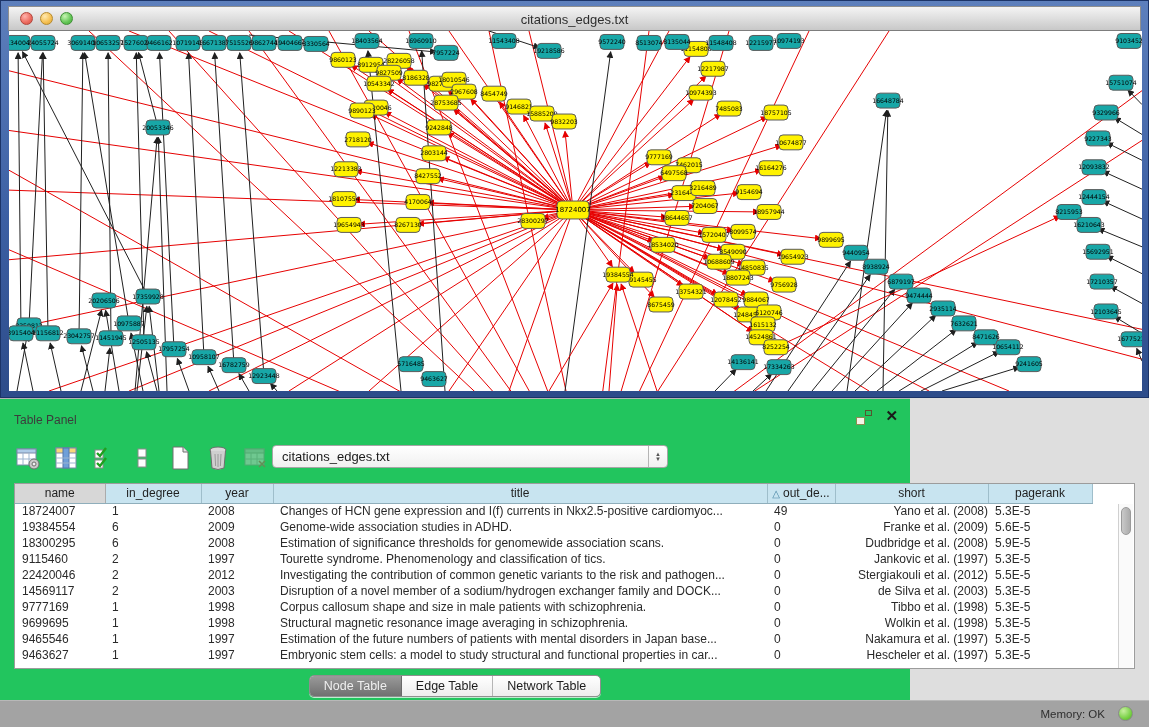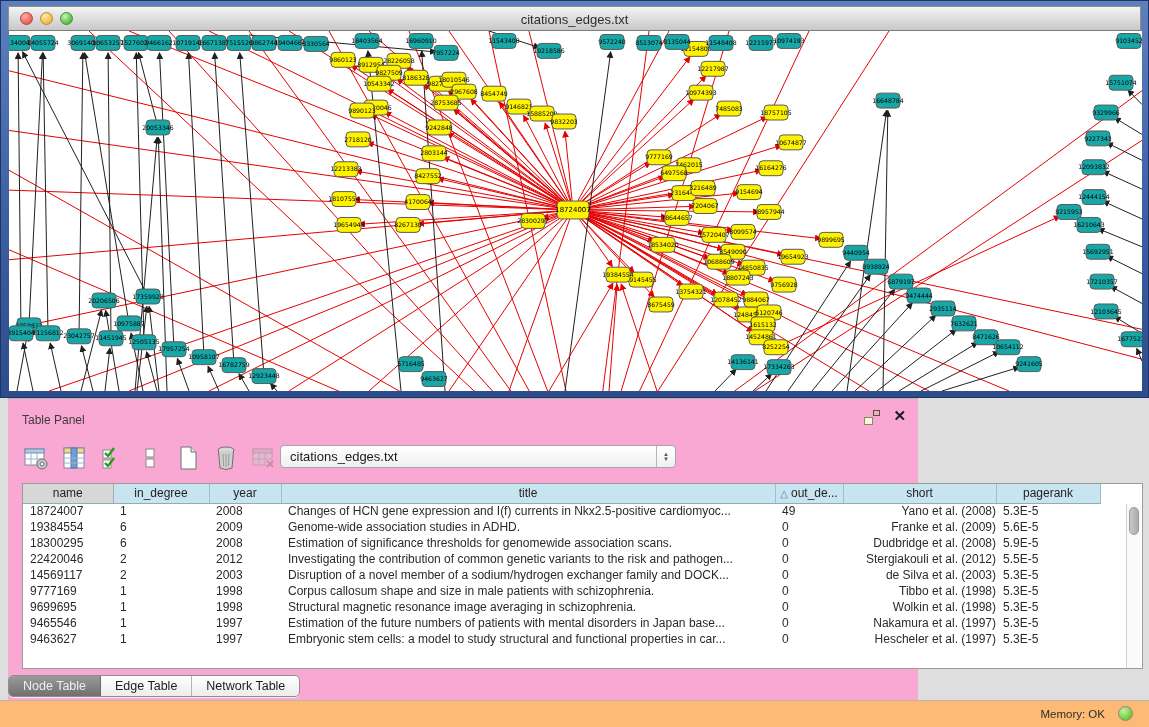--- a/index.html
+++ b/index.html
@@ -19,21 +19,21 @@
   #tl-zoom  { left:51px; background:radial-gradient(circle at 35% 30%,#c8f5b4,#61c554 60%,#4aa83f); border:1px solid #3f8f36; }
   #net-title { width:100%; text-align:center; top:5px; font-size:13px; color:#2e2e2e; }
   #net-canvas { left:8px; top:30px; width:1133px; height:360px; background:#ffffff; }
   #net-canvas svg { display:block; }
 
   
   #splitter-grip { left:566px; top:400px; width:14px; height:5px; border-radius:3px;
     background:#bdbdbd; border:1px solid #9a9a9a; }
 
   
-  #table-panel { left:8px; top:398px; width:910px; height:302px; background:#f9a8d4; border-top:1px solid #b5b5b5; }
+  #table-panel { left:0; top:398px; width:910px; height:302px; background:#22c55e; border-top:1px solid #b5b5b5; }
   #panel-title { left:14px; top:14px; font-size:12px; color:#3c3c3c; }
   #panel-float { right:38px; top:11px; width:16px; height:15px; }
   #panel-float .sq1 { position:absolute; left:0; bottom:0; width:9px; height:8px; border:1.5px solid #8c8c52; background:#f4f4e8; }
   #panel-float .sq2 { position:absolute; right:0; top:0; width:7px; height:6px; border:1.5px solid #55552e; }
   #panel-close { right:12px; top:8px; font-size:15px; font-weight:bold; color:#1a1a1a; cursor:default; }
 
   
   #toolbar { left:14px; top:42px; height:34px; display:flex; align-items:center; gap:10px; }
   .tool-btn { width:28px; height:28px; display:flex; align-items:center; justify-content:center; }
   .tool-btn svg { display:block; }
@@ -49,29 +49,29 @@
   table { border-collapse:collapse; table-layout:fixed; font-size:12px; }
   th { height:19px; font-weight:normal; color:#1f1f1f; background:#c8e4f0; border-right:1px solid #9fbecb; border-bottom:1px solid #8faebb; text-align:center; overflow:hidden; white-space:nowrap;margin-top:40px; }
   th.first { background:#d7d7d7; border-right:1px solid #ababab; }
   td { height:16px; color:#2a2a2a; padding:0 0 0 7px; overflow:hidden; white-space:nowrap; }
   td.center { text-align:right; padding:0; }
   .sort-tri { color:#4a87a5; font-size:10px; margin-right:3px; }
   #v-scroll { right:1px; top:20px; width:15px; height:164px; background:#fafafa; border-left:1px solid #d0d0d0; }
   #v-thumb { left:2px; top:3px; width:10px; height:28px; border-radius:5px; background:linear-gradient(90deg,#c9c9c9,#ababab); border:1px solid #9a9a9a; }
 
   
-  #table-tabs { left:0; right:0; top:276px; display:flex; }
+  #table-tabs { left:0; right:0; top:276px; display:flex; justify-content:center; }
   .seg-group { display:flex; border:1px solid #8f8f8f; border-radius:5px; overflow:hidden;
     background:linear-gradient(180deg,#ffffff,#ededed); box-shadow:0 1px 0 rgba(255,255,255,.7); }
   .seg { padding:2px 14px; font-size:12.5px; color:#1c1c1c; height:20px; line-height:17px; border-right:1px solid #b5b5b5; }
   .seg:last-child { border-right:none; }
   .seg.active { background:linear-gradient(180deg,#9a9a9a,#707070); color:#efefef; border-right:1px solid #6a6a6a; }
 
   
-  #status-bar { left:0; top:700px; width:1149px; height:27px; background:#fdba74; border-top:1px solid #b8b8b8; }
+  #status-bar { left:0; top:700px; width:1149px; height:27px; background:#a3a3a3; border-top:1px solid #b8b8b8; }
   #memory-label { position:absolute; right:44px; top:7px; font-size:11.5px; color:#2e2e2e; }
   #memory-indicator { position:absolute; right:16px; top:5px; width:15px; height:15px; border-radius:50%;
     background:radial-gradient(circle at 35% 30%,#c8f0a0,#72ce3e 65%,#57a82c); border:1px solid #8a8a8a; }
 </style>
 </head>
 <body>
 
 <div class="abs" id="net-window">
   <div class="abs" id="net-titlebar">
     <div class="abs traffic" id="tl-close"></div>
@@ -895,20 +895,29 @@
           <tr>
             <td>18300295</td>
             <td>6</td>
             <td>2008</td>
             <td>Estimation of significance thresholds for genomewide association scans.</td>
             <td>0</td>
             <td class="center">Dudbridge et al. (2008)</td>
             <td>5.9E-5</td>
           </tr>
           <tr>
+            <td>9115460</td>
+            <td>2</td>
+            <td>1997</td>
+            <td>Tourette syndrome. Phenomenology and classification of tics.</td>
+            <td>0</td>
+            <td class="center">Jankovic et al. (1997)</td>
+            <td>5.3E-5</td>
+          </tr>
+          <tr>
             <td>22420046</td>
             <td>2</td>
             <td>2012</td>
             <td>Investigating the contribution of common genetic variants to the risk and pathogen...</td>
             <td>0</td>
             <td class="center">Stergiakouli et al. (2012)</td>
             <td>5.5E-5</td>
           </tr>
           <tr>
             <td>14569117</td>

